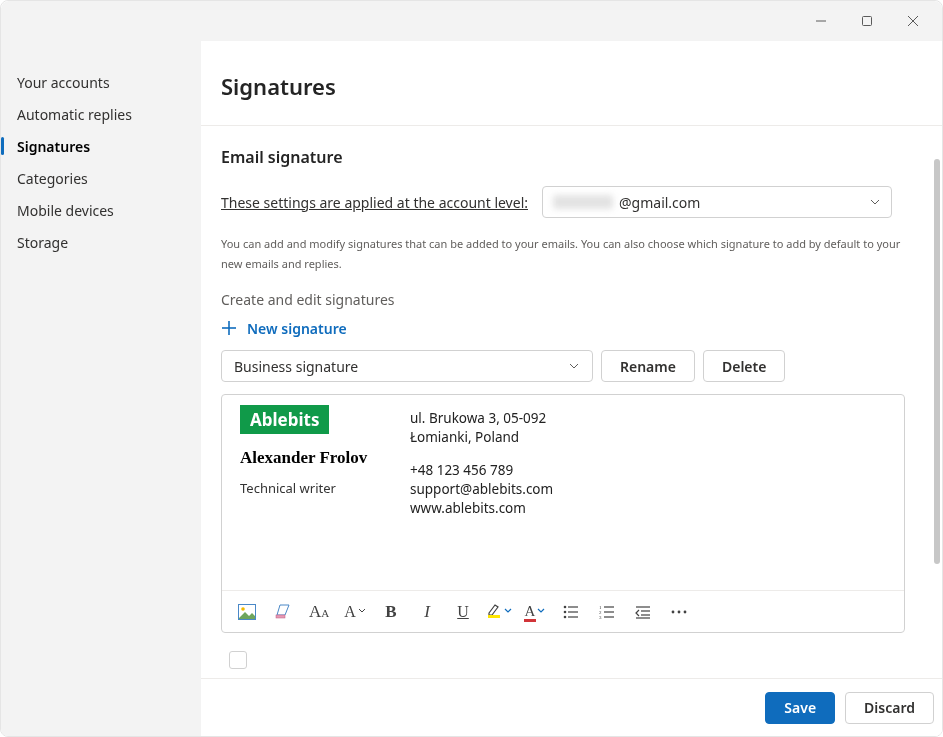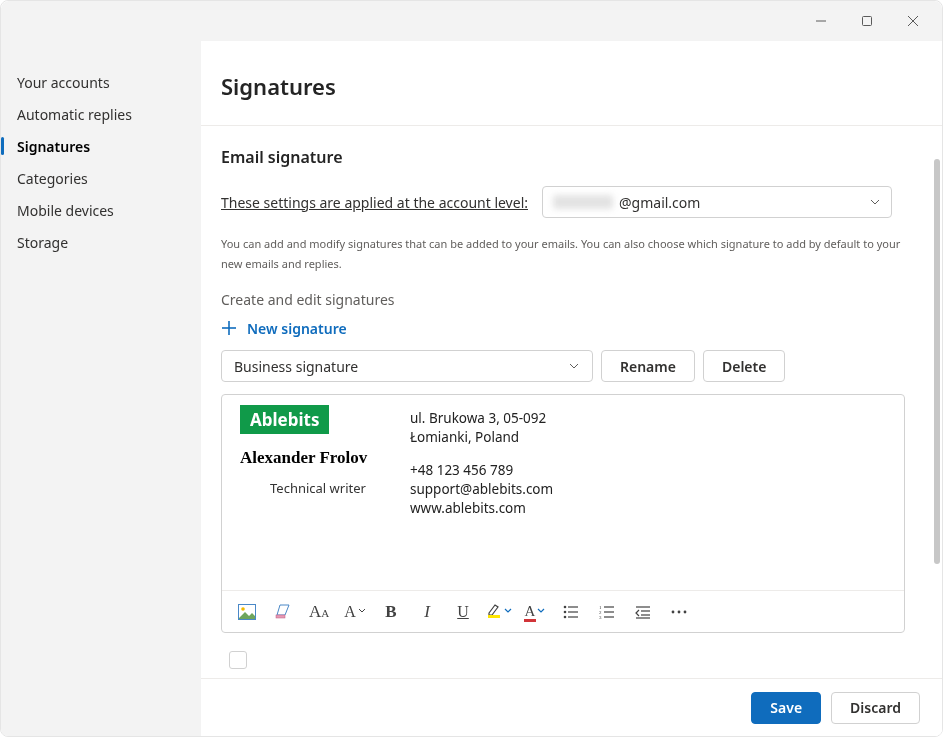--- a/index.html
+++ b/index.html
@@ -44,32 +44,32 @@
   .sig-select { flex: 0 0 372px; height: 32px; border: 1px solid #d1d1d1; border-radius: 4px; display: flex; align-items: center; justify-content: space-between; padding: 0 12px; background: #fff; cursor: pointer; }
   .btn { height: 32px; border: 1px solid #d1d1d1; background: #fff; border-radius: 4px; padding: 0 18px; font-size: 14px; color: #323130; cursor: pointer; font-family: inherit; font-weight: 600; }
   .btn.primary { background: #0f6cbd; border-color: #0f6cbd; color: #fff; }
 
   .editor { border: 1px solid #d1d1d1; border-radius: 4px; width: 684px; }
   .editor-body { height: 195px; padding: 10px 18px; overflow: hidden; }
   .sig-preview { display: flex; gap: 40px; align-items: flex-start; }
   .sig-left { width: 130px; }
   .brand { background: #109A49; color: #fff; font-weight: 700; font-size: 17px; padding: 3px 10px; display: inline-block; margin-bottom: 14px; }
   .person { font-family: Georgia, 'Times New Roman', serif; font-weight: 700; font-size: 17px; line-height: 19px; color: #000; margin-bottom: 12px; }
-  .role { font-size: 13px; color: #333; margin-left: 30px; }
+  .role { font-size: 13px; color: #333; }
   .sig-right { font-size: 13.5px; color: #222; line-height: 19px; padding-top: 4px; }
 
   .editor-toolbar { height: 42px; border-top: 1px solid #edebe9; display: flex; align-items: center; padding: 0 12px; gap: 10px; }
   .tb-btn { width: 26px; height: 26px; display: inline-flex; align-items: center; justify-content: center; color: #424242; font-family: 'Times New Roman', Georgia, serif; cursor: pointer; }
   .tb-combo { display: inline-flex; align-items: center; gap: 2px; }
   .tb-combo .mini-chev { color: #0f6cbd; font-size: 12px; }
 
   .check-row { display: flex; align-items: center; gap: 12px; margin: 18px 0 10px 8px; color: #bcbcbc; font-size: 14px; }
   .chk { width: 18px; height: 18px; border: 1px solid #d1d1d1; border-radius: 3px; background: #fff; }
 
-  .footer { border-top: 1px solid #edebe9; height: 58px; display: flex; align-items: center; justify-content: flex-end; gap: 10px; padding-right: 22px; background: #fff; }
+  .footer { border-top: 1px solid #edebe9; height: 58px; display: flex; align-items: center; justify-content: flex-end; gap: 10px; padding-right: 8px; background: #fff; }
 
   svg { overflow: visible; }
 </style>
 </head>
 <body>
 
 <div class="titlebar">
   <div class="win-btn">
     <svg width="12" height="12">
         <line x1="1" y1="6" x2="11" y2="6" stroke="currentColor" stroke-width="1"></line>

